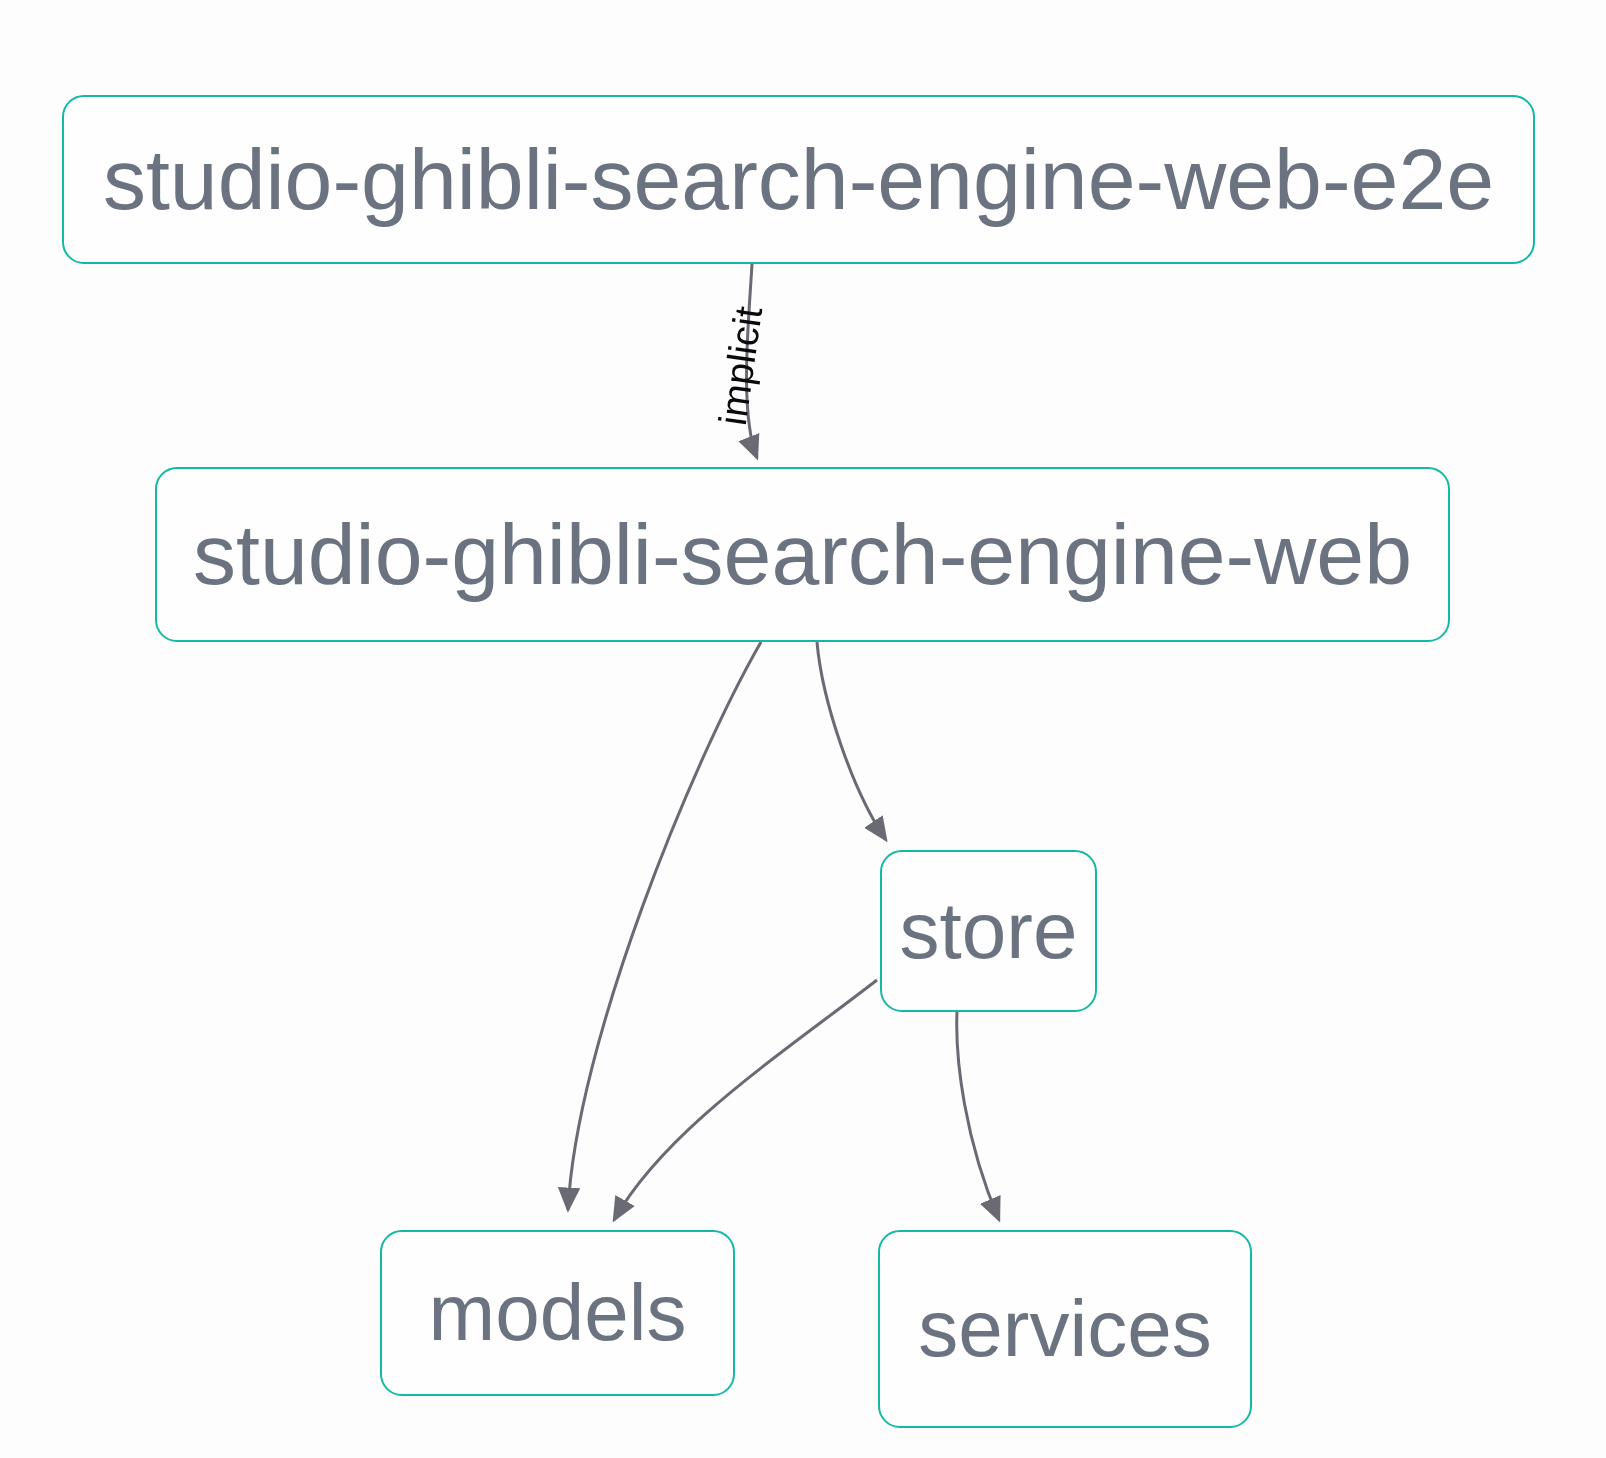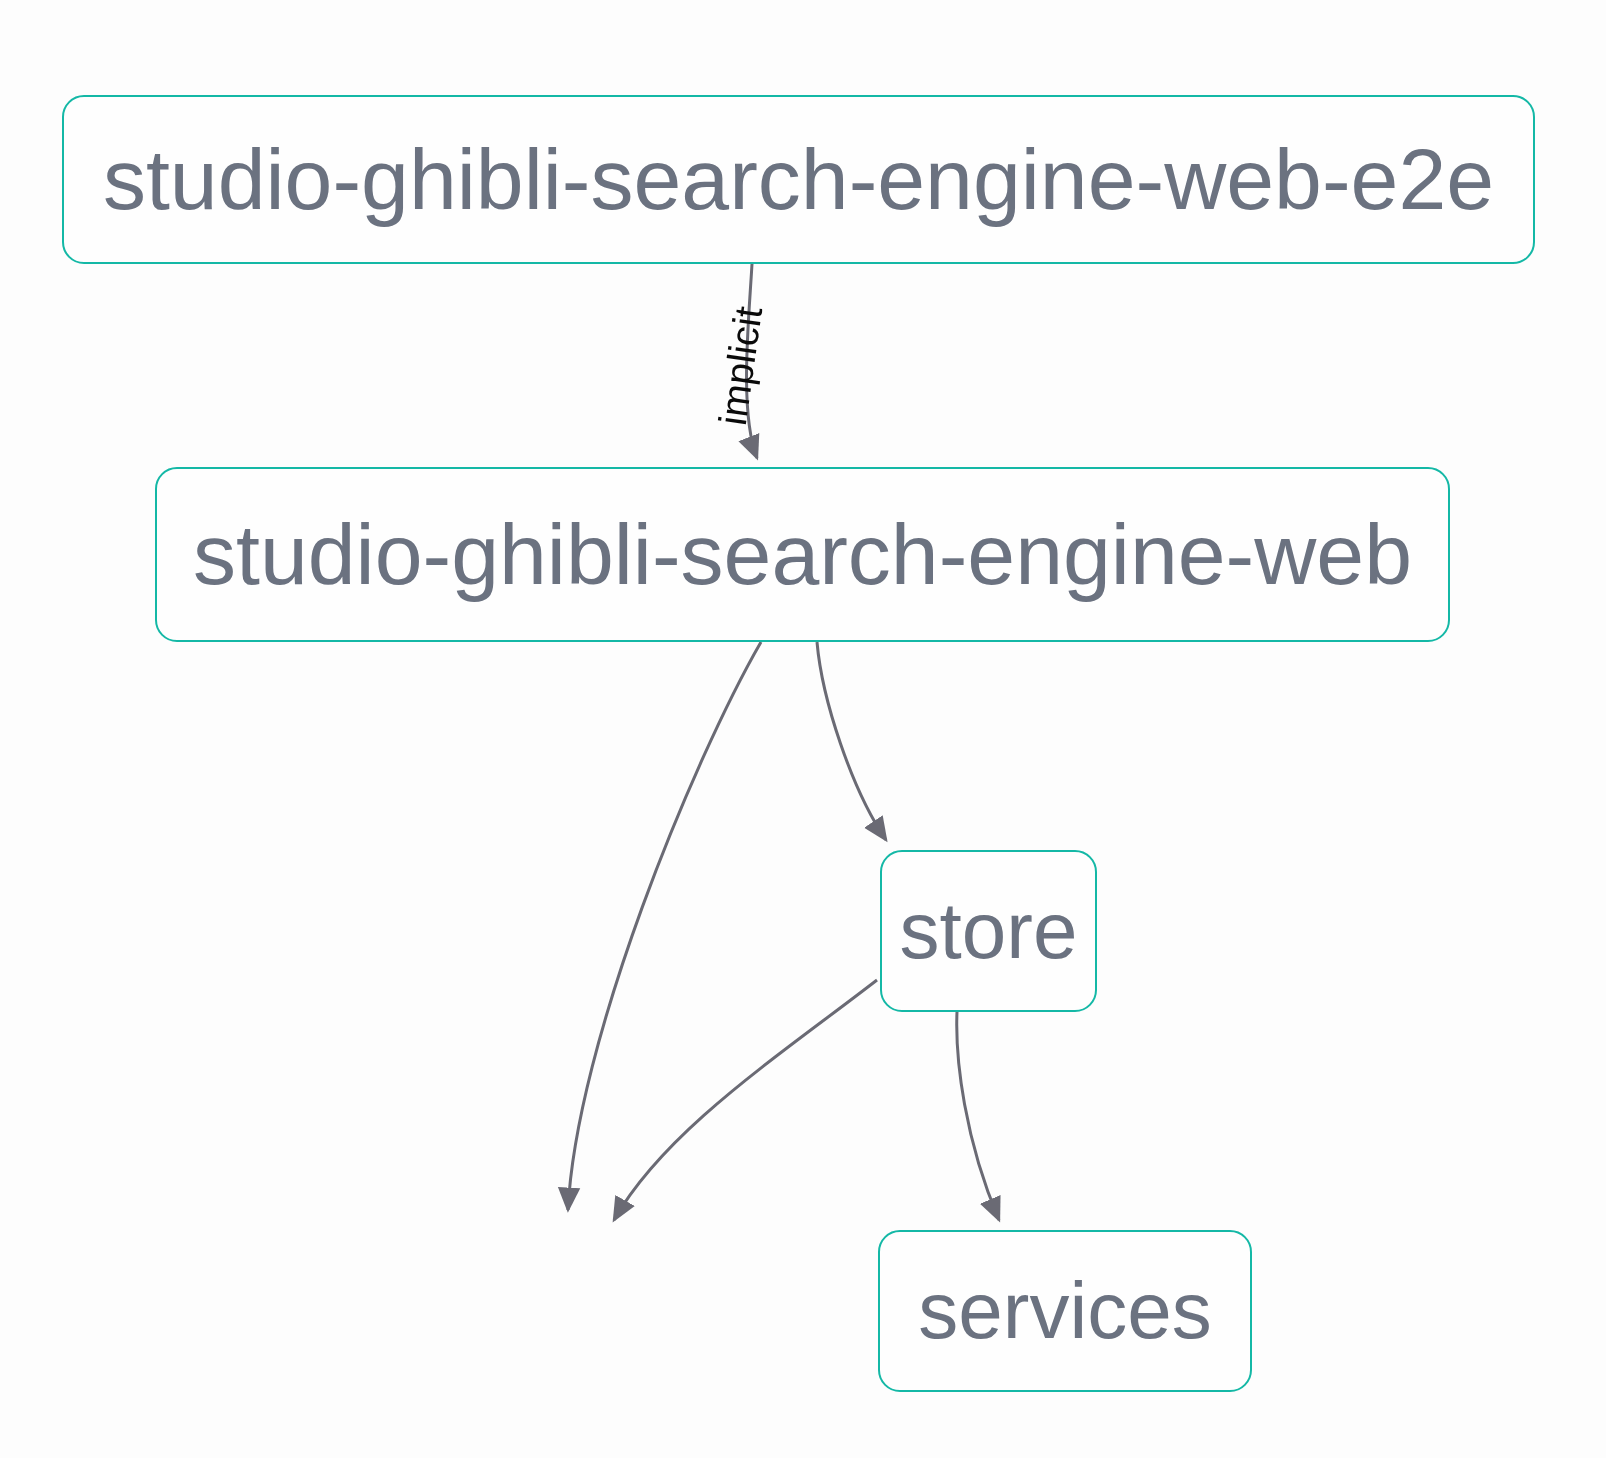--- a/index.html
+++ b/index.html
@@ -49,20 +49,23 @@
   </div>
 
   <div class="node node--lg" style="left:155px;top:467px;width:1295px;height:175px;">
     <span>studio-ghibli-search-engine-web</span>
   </div>
 
   <div class="node node--sm" style="left:880px;top:850px;width:217px;height:162px;">
     <span>store</span>
   </div>
 
+  <div class="node node--sm" style="left:380px;top:1230px;width:355px;height:166px;">
+    <span>models</span>
+  </div>
 
-  <div class="node node--sm" style="left:878px;top:1230px;width:374px;height:162px;">
+  <div class="node node--sm" style="left:878px;top:1230px;width:374px;height:198px;">
     <span>services</span>
   </div>
 
   <div class="edge-label">implicit</div>
 
 </div>
 
 </body></html>

